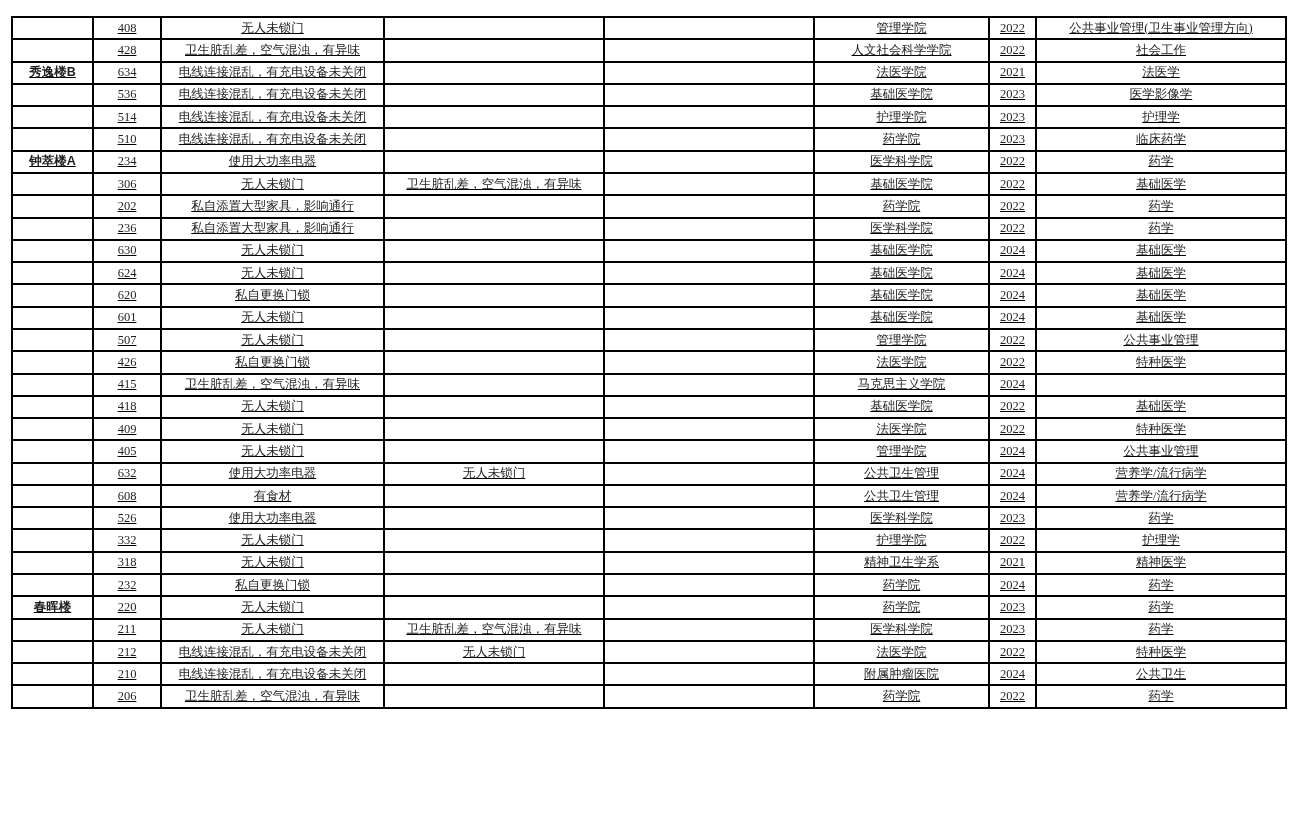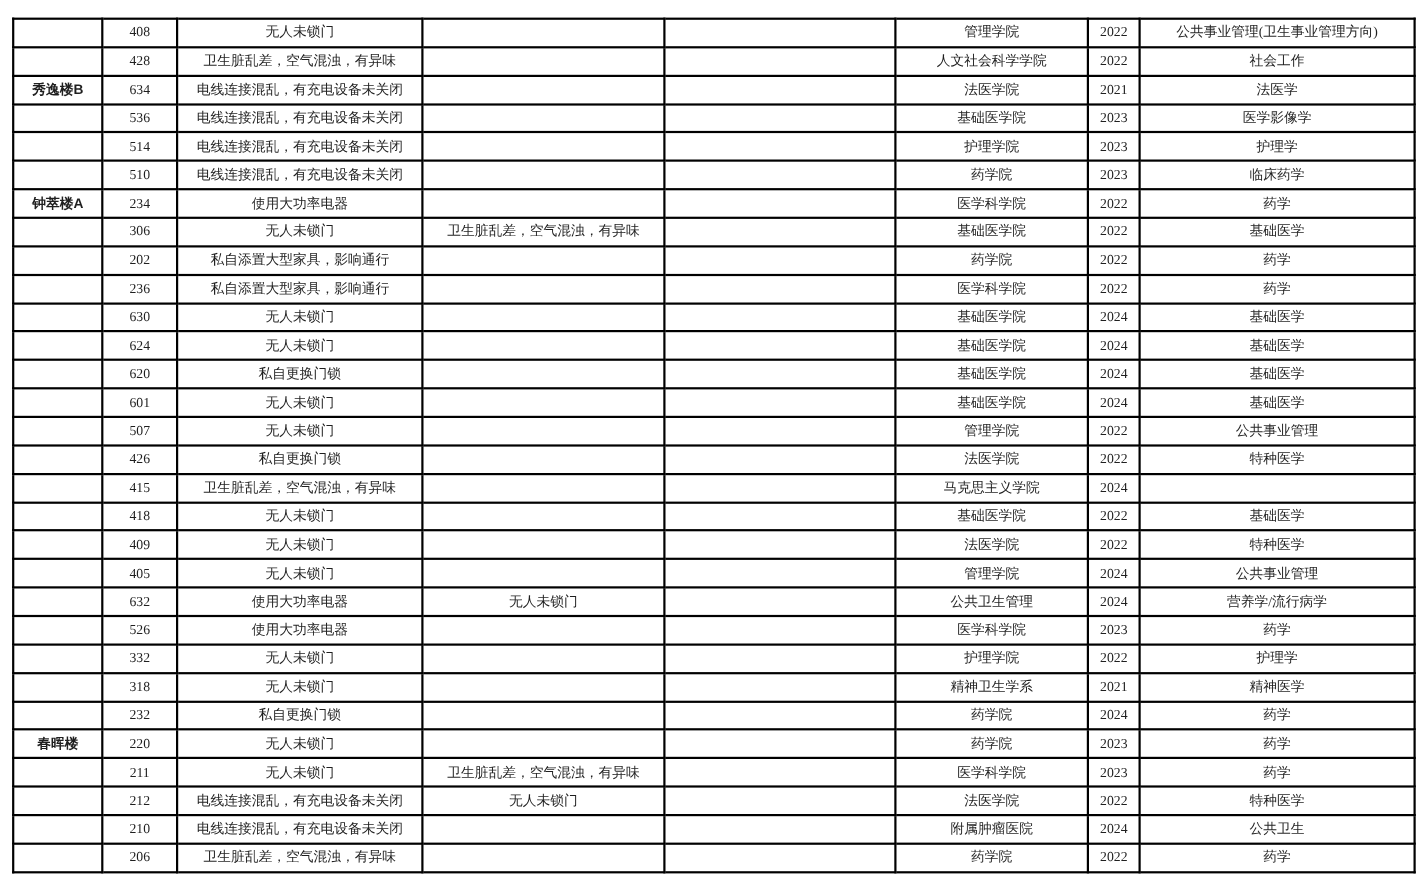--- a/index.html
+++ b/index.html
@@ -15,23 +15,24 @@
     position: relative;
     width: 1296px;
     height: 813px;
     background: #ffffff;
   }
   table.inspection {
     position: absolute;
     left: 11px;
     top: 16px;
     width: 1274px;
-    height: 778px;
+    height: 693px;
     border-collapse: collapse;
     table-layout: fixed;
+    text-decoration: underline;
   }
   table.inspection td {
     border: 2px solid #000000;
     padding: 0 2px;
     text-align: center;
     vertical-align: middle;
     font-size: 12.5px;
     color: #1f1f1f;
     overflow: hidden;
     white-space: nowrap;
@@ -295,20 +296,30 @@
     <td class="building"></td>
     <td class="room">632</td>
     <td class="issue">使用大功率电器</td>
     <td class="issue">无人未锁门</td>
     <td class="blank"></td>
     <td class="college">公共卫生管理</td>
     <td class="year">2024</td>
     <td class="major">营养学/流行病学</td>
   </tr>
 
+  <tr>
+    <td class="building"></td>
+    <td class="room">608</td>
+    <td class="issue">有食材</td>
+    <td class="issue"></td>
+    <td class="blank"></td>
+    <td class="college">公共卫生管理</td>
+    <td class="year">2024</td>
+    <td class="major">营养学/流行病学</td>
+  </tr>
 
   <tr>
     <td class="building"></td>
     <td class="room">526</td>
     <td class="issue">使用大功率电器</td>
     <td class="issue"></td>
     <td class="blank"></td>
     <td class="college">医学科学院</td>
     <td class="year">2023</td>
     <td class="major">药学</td>

